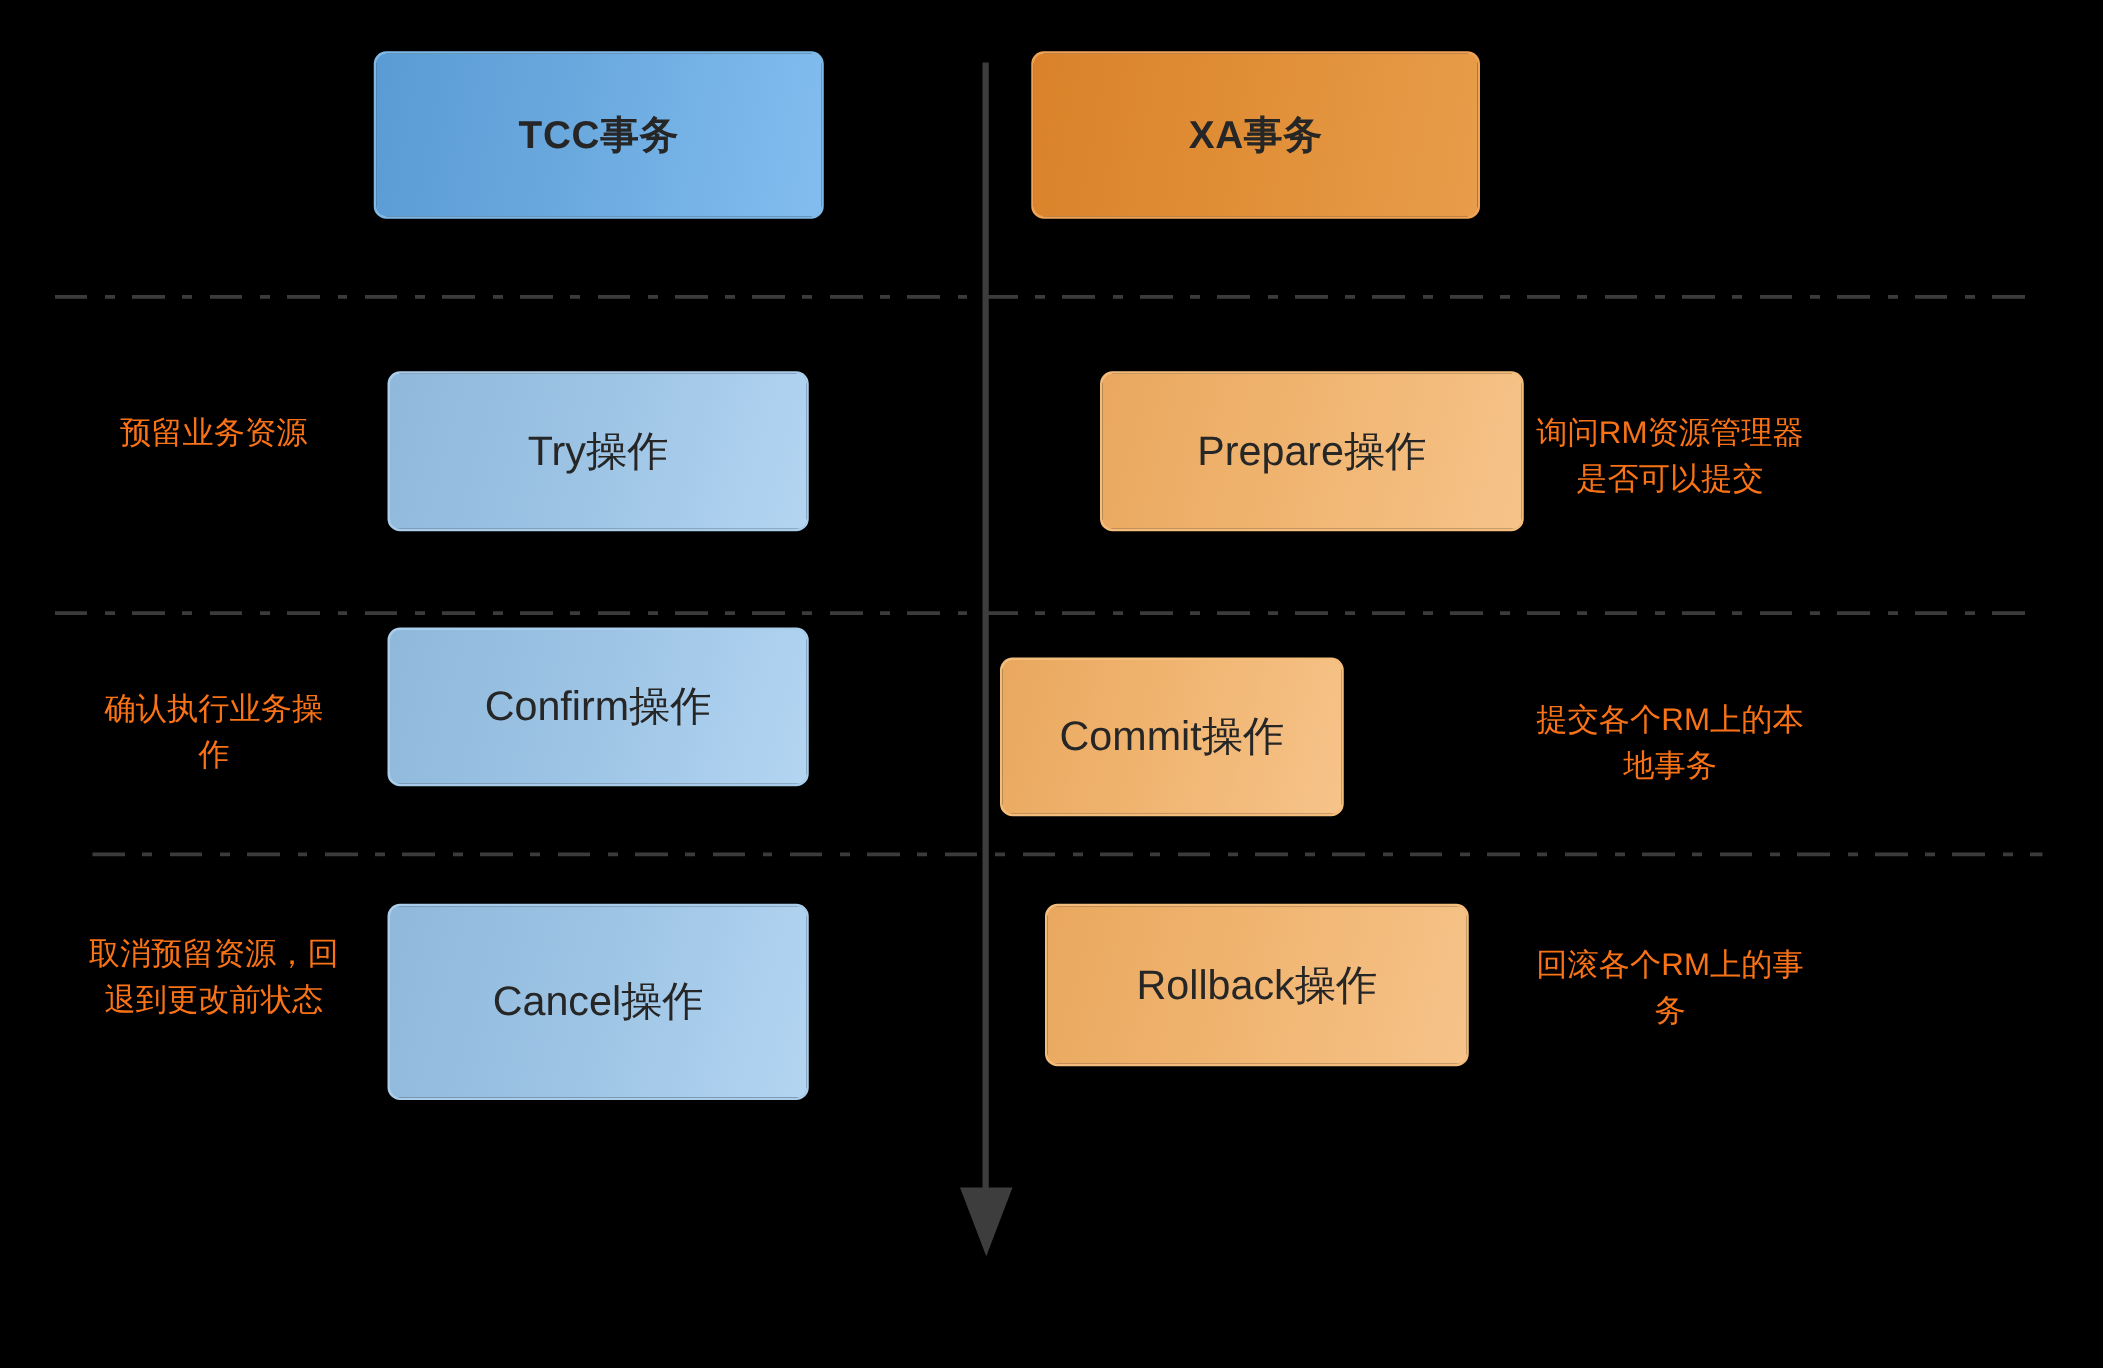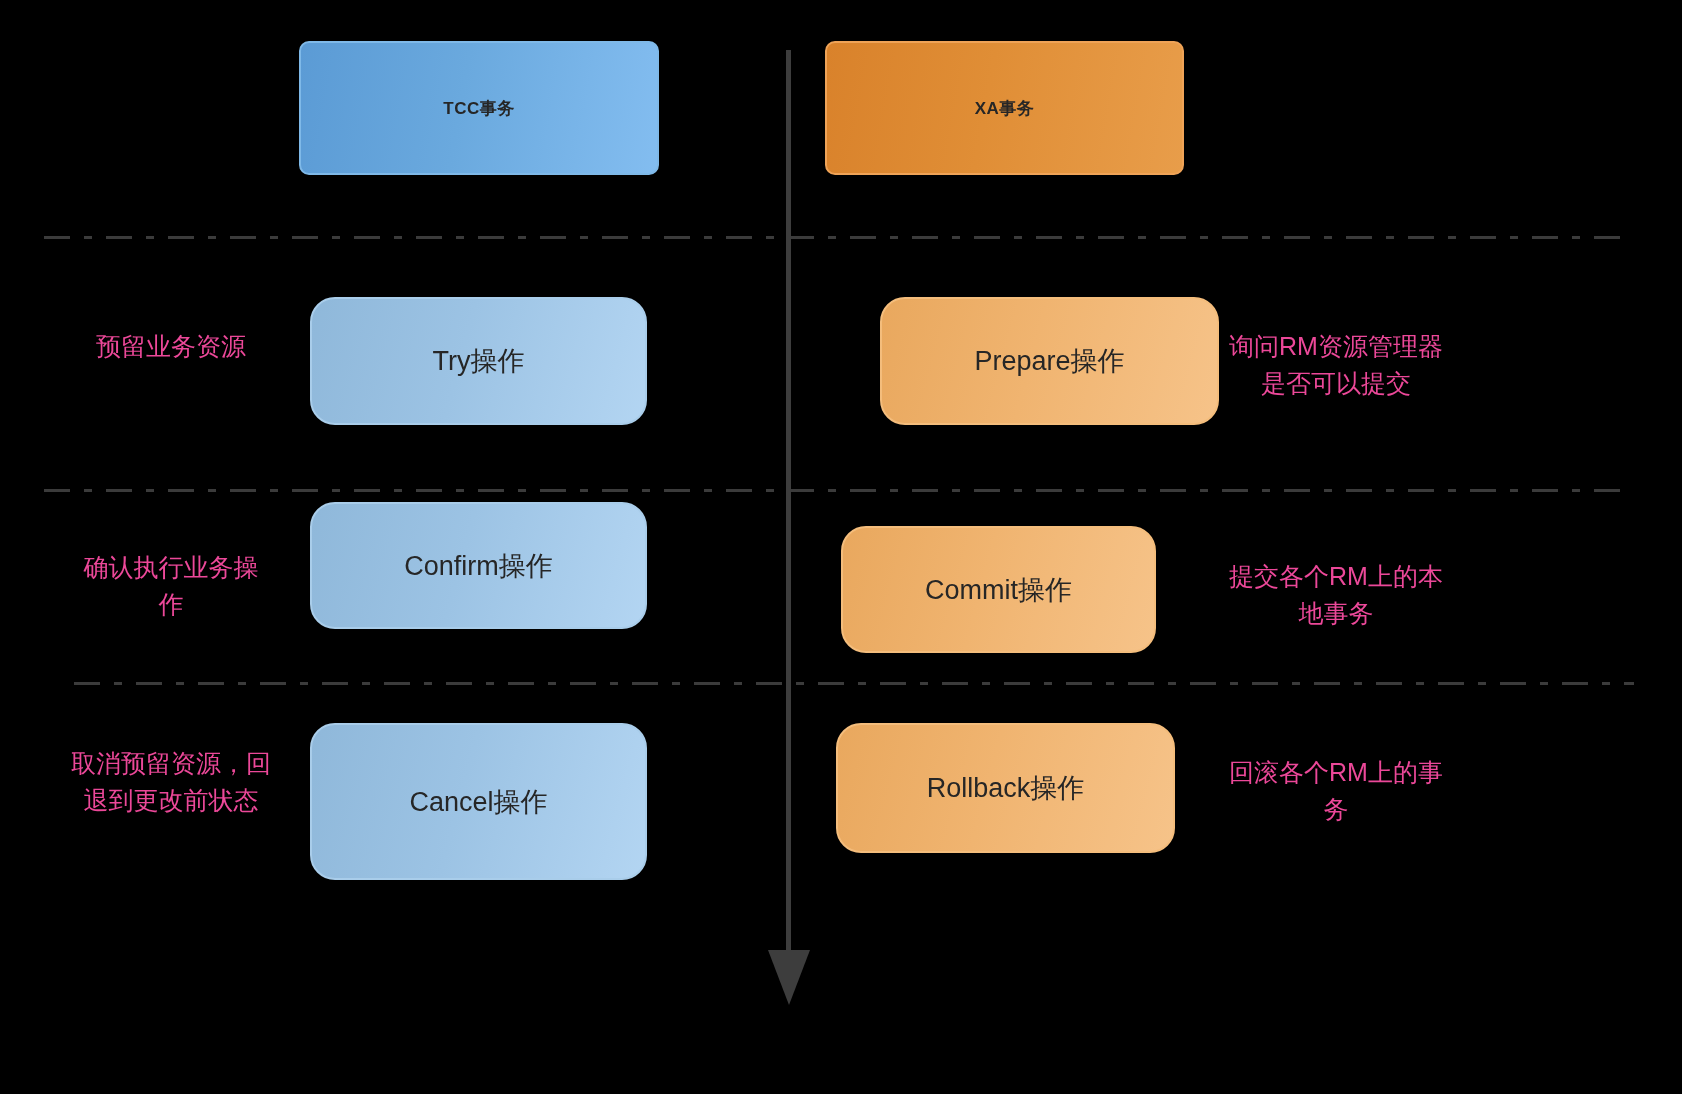--- a/index.html
+++ b/index.html
@@ -69,28 +69,27 @@
     display: flex;
     align-items: center;
     justify-content: center;
     text-align: center;
     box-sizing: border-box;
     color: #262626;
     box-shadow: 4px 5px 9px rgba(0,0,0,0.55);
   }
 
   .box-header {
-    font-size: 17px;
+    font-size: 31px;
     font-weight: bold;
     letter-spacing: 0.5px;
   }
   .box-step {
-    font-size: 27px;
+    font-size: 33px;
     font-weight: normal;
-    border-radius: 25px;
   }
 
   
   .blue-header {
     background: linear-gradient(100deg, #5b9bd5 0%, #6aa9de 45%, #83bdf0 100%);
     border: 2px solid #7fb9e8;
   }
   .blue-step {
     background: linear-gradient(105deg, #8fb8da 0%, #9cc3e4 45%, #b3d5f2 100%);
     border: 2px solid #a9cdea;
@@ -109,27 +108,27 @@
   #box-tcc-header   { left: 299px;  top: 41px;  width: 360px; height: 134px; }
   #box-xa-header    { left: 825px;  top: 41px;  width: 359px; height: 134px; }
 
   
   #box-try      { left: 310px; top: 297px; width: 337px; height: 128px; }
   #box-confirm  { left: 310px; top: 502px; width: 337px; height: 127px; }
   #box-cancel   { left: 310px; top: 723px; width: 337px; height: 157px; }
 
   
   #box-prepare  { left: 836px; top: 297px; width: 339px; height: 128px; margin-left: 44px; }
-  #box-commit   { left: 841px; top: 526px; width: 315px; height: 127px; }
+  #box-commit   { left: 800px; top: 526px; width: 275px; height: 127px; }
   #box-rollback { left: 836px; top: 723px; width: 339px; height: 130px; }
 
   
   .note {
     position: absolute;
-    color: #ec4899;
+    color: #f97316;
     font-size: 25px;
     line-height: 37px;
     text-align: center;
     white-space: pre-line;
   }
   .note-left  { left: 40px;  width: 262px; }
   .note-right { left: 1190px; width: 292px; }
 
   #note-try      { top: 328px; }
   #note-confirm  { top: 549px; }

